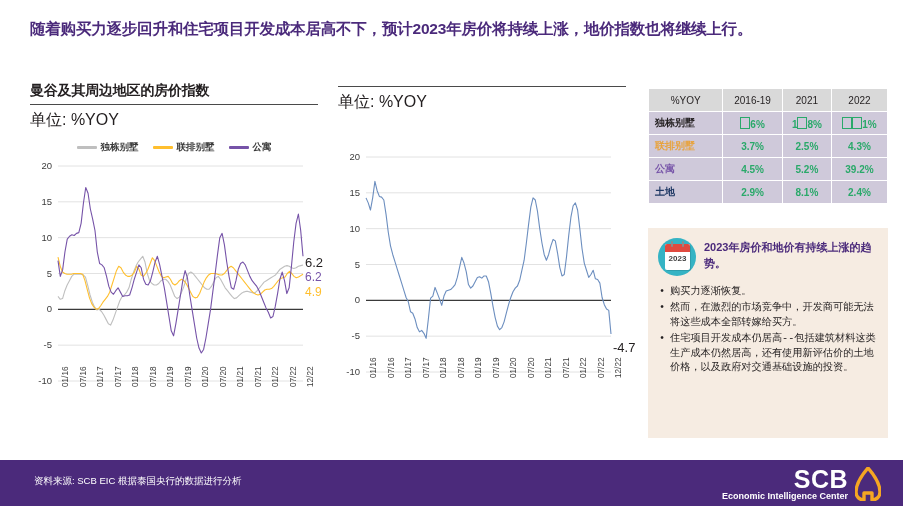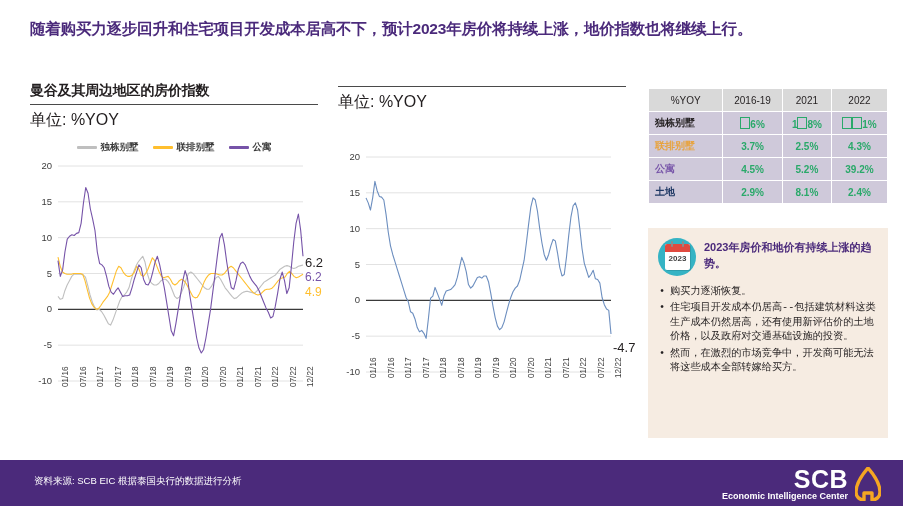--- a/index.html
+++ b/index.html
@@ -216,22 +216,22 @@
         <div class="cal-top"></div>
         <div class="cal-ring" style="left:6px;"></div>
         <div class="cal-ring" style="left:17px;"></div>
         <div class="cal-year">2023</div>
       </div>
     </div>
     <div class="co-title">2023年房价和地价有持续上涨的趋势。</div>
   </div>
   <ul class="co-list" id="co-list">
       <li>购买力逐渐恢复。</li>
+      <li>然而，在激烈的市场竞争中，开发商可能无法将这些成本全部转嫁给买方。</li>
       <li>住宅项目开发成本仍居高--包括建筑材料这类生产成本仍然居高，还有使用新评估价的土地价格，以及政府对交通基础设施的投资。</li>
-      <li>然而，在激烈的市场竞争中，开发商可能无法将这些成本全部转嫁给买方。</li>
     </ul>
 </div>
 
 <div class="footer">
   <div class="src">资料来源: SCB EIC 根据泰国央行的数据进行分析</div>
   <div class="logo">
     <div class="logo-text">
       <div class="logo-scb">SCB</div>
       <div class="logo-sub">Economic Intelligence Center</div>
     </div>

